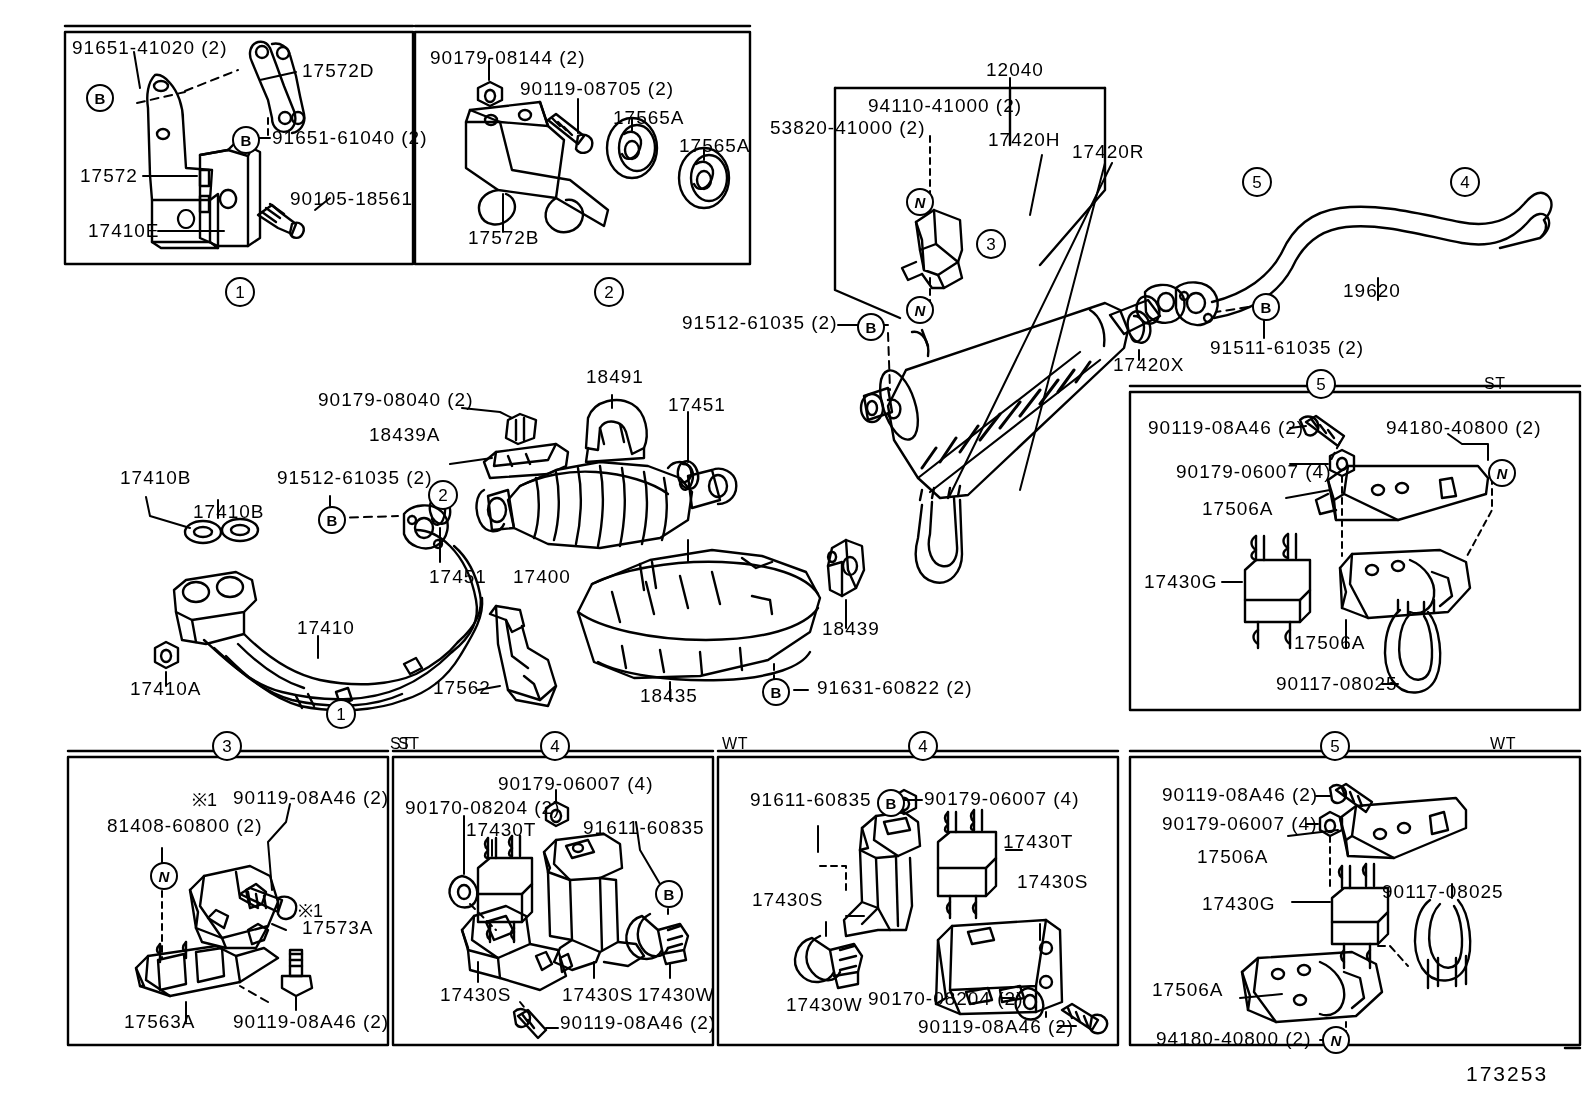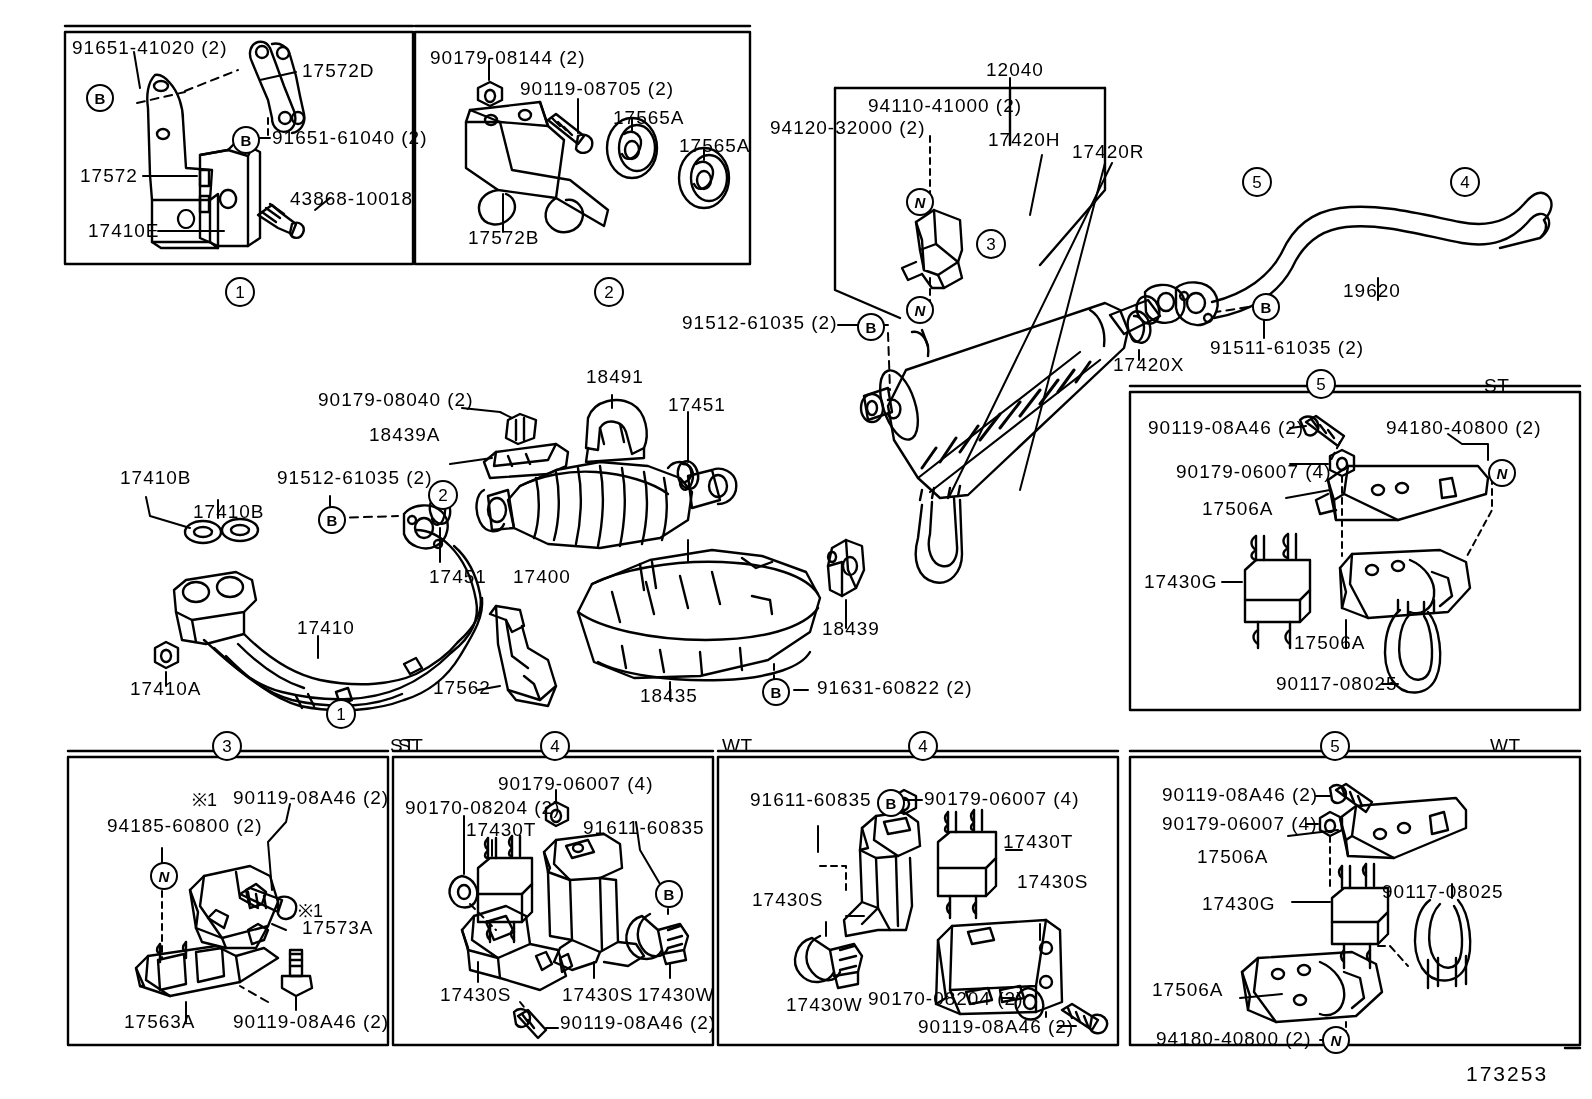--- a/index.html
+++ b/index.html
@@ -25,21 +25,21 @@
   .lbl{
     position:absolute;
     font-family:"Liberation Sans", sans-serif;
     font-size:19px;
     letter-spacing:1.0px;
     color:#000;
     white-space:nowrap;
     line-height:1;
     font-weight:400;
   }
-  .lbl.sm{font-size:19px;letter-spacing:0.6px;}
+  .lbl.sm{font-size:16px;letter-spacing:0.6px;}
   .figid{
     position:absolute;
     font-size:21px;
     letter-spacing:2px;
     color:#000;
     font-family:"Liberation Sans", sans-serif;
   }
   .circnum{
     position:absolute;
     width:26px;height:26px;
@@ -586,33 +586,33 @@
     </g>
   </svg>
 
   <div class="lbl" style="left:72px;top:38px">91651-41020 (2)</div>
   <div class="codec" style="left:86px;top:84px">B</div>
   <div class="lbl" style="left:302px;top:61px">17572D</div>
   <div class="codec" style="left:232px;top:126px">B</div>
   <div class="lbl" style="left:272px;top:128px">91651-61040 (2)</div>
   <div class="lbl" style="left:80px;top:166px">17572</div>
   <div class="lbl" style="left:88px;top:221px">17410E</div>
-  <div class="lbl" style="left:290px;top:189px">43868-10018</div>
+  <div class="lbl" style="left:290px;top:189px">90105-18561</div>
   <div class="circnum" style="left:225px;top:277px">1</div>
 
   <div class="lbl" style="left:430px;top:48px">90179-08144 (2)</div>
   <div class="lbl" style="left:520px;top:79px">90119-08705 (2)</div>
   <div class="lbl" style="left:613px;top:108px">17565A</div>
   <div class="lbl" style="left:679px;top:136px">17565A</div>
   <div class="lbl" style="left:468px;top:228px">17572B</div>
   <div class="circnum" style="left:594px;top:277px">2</div>
 
   <div class="lbl" style="left:986px;top:60px">12040</div>
   <div class="lbl" style="left:868px;top:96px">94110-41000 (2)</div>
-  <div class="lbl" style="left:770px;top:118px">94120-32000 (2)</div>
+  <div class="lbl" style="left:770px;top:118px">53820-41000 (2)</div>
   <div class="lbl" style="left:988px;top:130px">17420H</div>
   <div class="lbl" style="left:1072px;top:142px">17420R</div>
   <div class="codec n" style="left:906px;top:188px">N</div>
   <div class="codec n" style="left:906px;top:296px">N</div>
   <div class="circnum" style="left:976px;top:229px">3</div>
   <div class="lbl" style="left:682px;top:313px">91512-61035 (2)</div>
   <div class="codec" style="left:857px;top:313px">B</div>
   <div class="lbl" style="left:1113px;top:355px">17420X</div>
   <div class="codec" style="left:1252px;top:293px">B</div>
   <div class="lbl" style="left:1210px;top:338px">91511-61035 (2)</div>
@@ -648,21 +648,21 @@
   <div class="codec n" style="left:1488px;top:459px">N</div>
   <div class="lbl" style="left:1202px;top:499px">17506A</div>
   <div class="lbl" style="left:1144px;top:572px">17430G</div>
   <div class="lbl" style="left:1294px;top:633px">17506A</div>
   <div class="lbl" style="left:1276px;top:674px">90117-08025</div>
 
   <div class="circnum" style="left:212px;top:731px">3</div>
   <div class="lbl sm" style="left:390px;top:736px">ST</div>
   <div class="star" style="left:192px;top:787px">※1</div>
   <div class="lbl" style="left:233px;top:788px">90119-08A46 (2)</div>
-  <div class="lbl" style="left:107px;top:816px">94185-60800 (2)</div>
+  <div class="lbl" style="left:107px;top:816px">81408-60800 (2)</div>
   <div class="codec n" style="left:150px;top:862px">N</div>
   <div class="star" style="left:298px;top:898px">※1</div>
   <div class="lbl" style="left:302px;top:918px">17573A</div>
   <div class="lbl" style="left:124px;top:1012px">17563A</div>
   <div class="lbl" style="left:233px;top:1012px">90119-08A46 (2)</div>
 
   <div class="circnum" style="left:540px;top:731px">4</div>
   <div class="lbl sm" style="left:722px;top:736px">WT</div>
   <div class="lbl" style="left:498px;top:774px">90179-06007 (4)</div>
   <div class="lbl" style="left:405px;top:798px">90170-08204 (2)</div>

